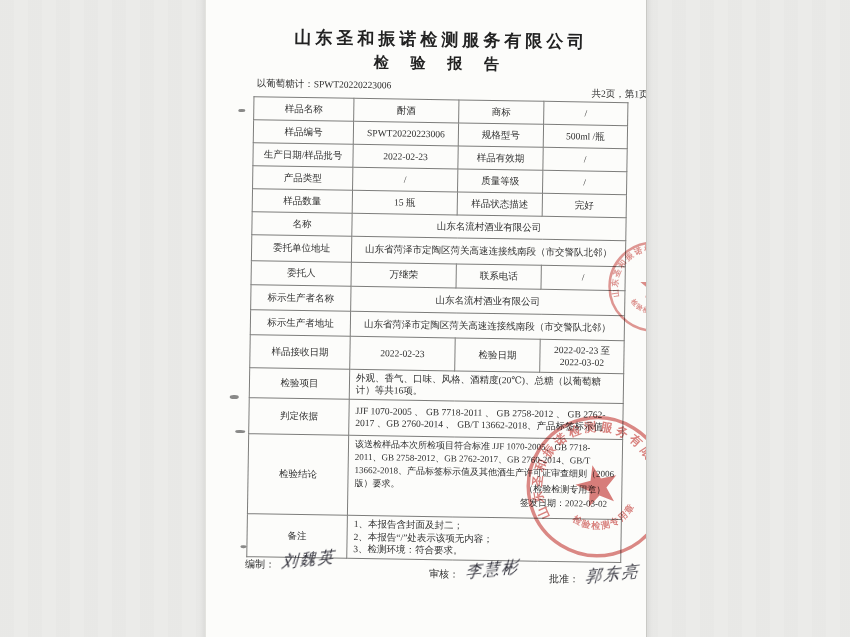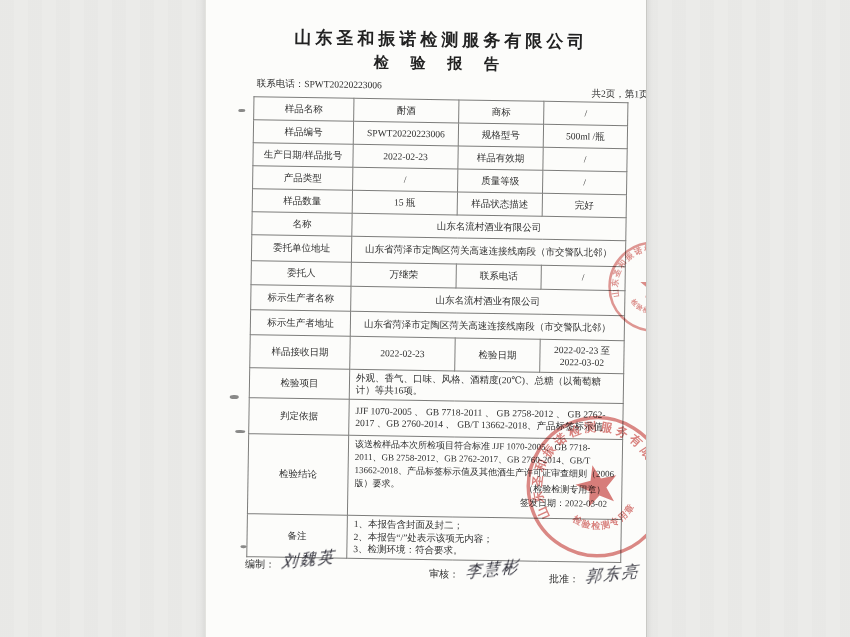--- a/index.html
+++ b/index.html
@@ -57,21 +57,21 @@
 </head>
 <body>
 
 <div class="canvas">
   <div class="page">
     <div class="content">
 
       <div class="title1">山东圣和振诺检测服务有限公司</div>
       <div class="title2">检 验 报 告</div>
 
-      <div class="meta-left"><span>联系电话：</span><span>SPWT20220223006</span></div>
+      <div class="meta-left"><span>以葡萄糖计：</span><span>SPWT20220223006</span></div>
       <div class="meta-right">共2页，第1页</div>
 
       <table class="report-table">
         <colgroup>
             <col style="width:100px">
             <col style="width:105px">
             <col style="width:85px">
             <col style="width:84px">
           </colgroup>
         <tbody>

